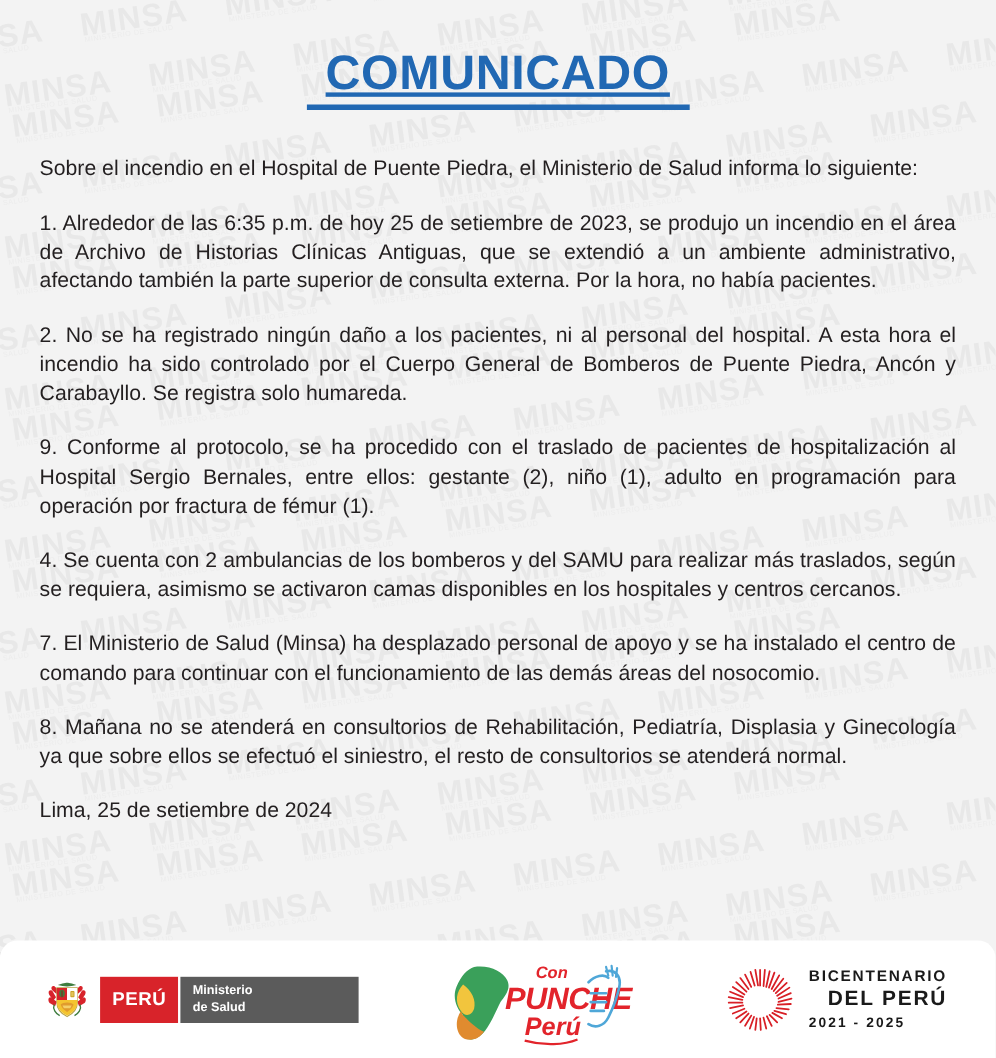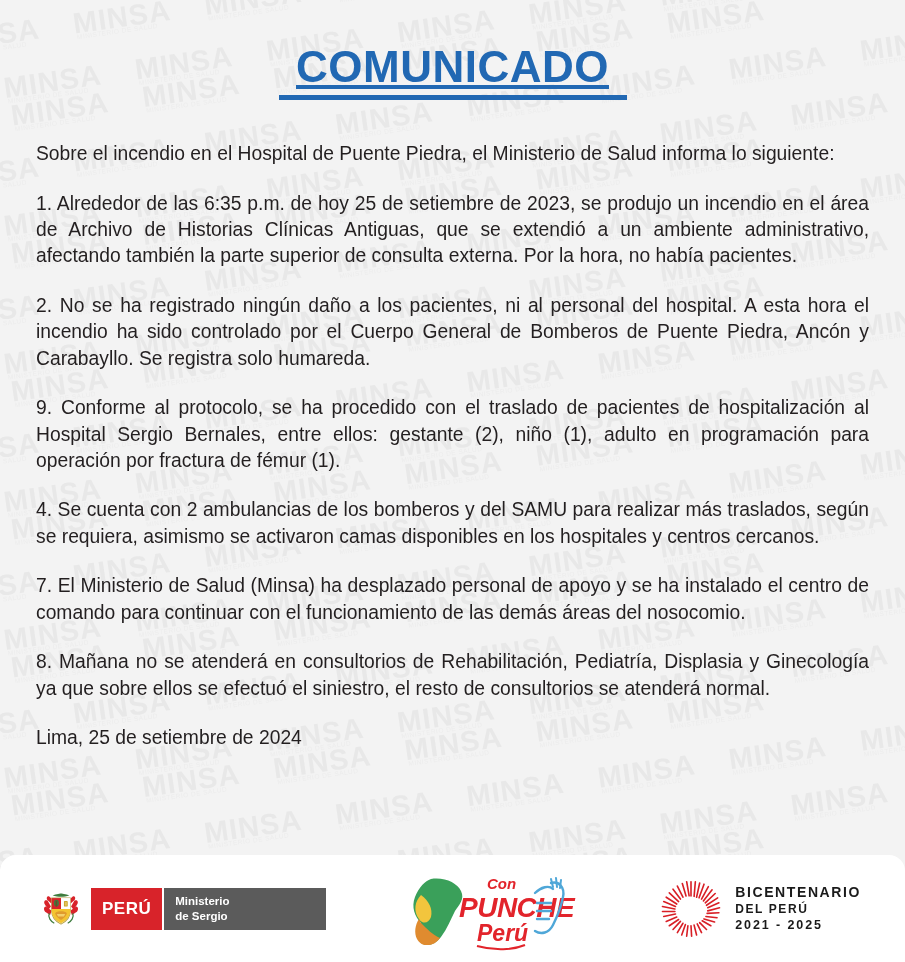--- a/index.html
+++ b/index.html
@@ -172,21 +172,21 @@
     height: 62px;
   }
   #bicent-text {
     margin-left: 13px;
     color: #1a1a1a;
     font-weight: 700;
     letter-spacing: 1.6px;
     line-height: 1.28;
   }
   .bicent-l1 { font-size: 14px; }
-  .bicent-l2 { font-size: 12px; }
+  .bicent-l2 { font-size: 19px; text-align: right; }
   .bicent-l3 { font-size: 12.5px; letter-spacing: 1.9px; }
 </style>
 </head>
 <body>
 
 <div id="watermark-layer">
     <div class="wm-row" style="top: -20px; left: -120px;"></div>
     <div class="wm-row" style="top: 26px; left: -58px;"><span class="wm-unit">MINSA<span class="wm-sub">MINISTERIO DE SALUD</span></span><span class="wm-unit">MINSA<span class="wm-sub">MINISTERIO DE SALUD</span></span><span class="wm-unit">MINSA<span class="wm-sub">MINISTERIO DE SALUD</span></span><span class="wm-unit">MINSA<span class="wm-sub">MINISTERIO DE SALUD</span></span></div>
     <div class="wm-row" style="top: 72px; left: 4px;"><span class="wm-unit">MINSA<span class="wm-sub">MINISTERIO DE SALUD</span></span><span class="wm-unit">MINSA<span class="wm-sub">MINISTERIO DE SALUD</span></span><span class="wm-unit">MINSA<span class="wm-sub">MINISTERIO DE SALUD</span></span><span class="wm-unit">MINSA<span class="wm-sub">MINISTERIO DE SALUD</span></span><span class="wm-unit">MINSA<span class="wm-sub">MINISTERIO DE SALUD</span></span><span class="wm-unit">MINSA<span class="wm-sub">MINISTERIO DE SALUD</span></span></div>
     <div class="wm-row" style="top: 118px; left: -120px;"><span class="wm-unit">MINSA<span class="wm-sub">MINISTERIO DE SALUD</span></span><span class="wm-unit">MINSA<span class="wm-sub">MINISTERIO DE SALUD</span></span><span class="wm-unit">MINSA<span class="wm-sub">MINISTERIO DE SALUD</span></span><span class="wm-unit">MINSA<span class="wm-sub">MINISTERIO DE SALUD</span></span><span class="wm-unit">MINSA<span class="wm-sub">MINISTERIO DE SALUD</span></span><span class="wm-unit">MINSA<span class="wm-sub">MINISTERIO DE SALUD</span></span><span class="wm-unit">MINSA<span class="wm-sub">MINISTERIO DE SALUD</span></span></div>
@@ -254,21 +254,21 @@
           <path d="M40 62 L60 62 L57 68 L43 68 Z" fill="#f4d06a"></path>
           <path d="M30 18 C38 14 50 13 50 13 C50 13 62 14 70 18 C64 20 56 21 50 21 C44 21 36 20 30 18 Z" fill="#3f7d3f"></path>
           <path d="M22 60 C18 70 26 80 34 84" fill="none" stroke="#3f7d3f" stroke-width="3"></path>
           <path d="M78 60 C82 70 74 80 66 84" fill="none" stroke="#3f7d3f" stroke-width="3"></path>
         </g>
       </svg>
       <div class="minsa-peru">PERÚ</div>
       <div class="minsa-sep"></div>
       <div class="minsa-min">
         <span>Ministerio</span>
-        <span>de Sergio</span>
+        <span>de Salud</span>
       </div>
     </div>
 
     <div id="logo-punche">
       <svg width="175" height="78" viewBox="0 0 175 78">
 
         <g>
           <path d="M30 6 C44 4 56 10 60 18 C64 26 58 32 54 38 C50 46 46 56 40 64 C34 72 26 74 20 70 C16 66 18 58 20 50 C14 44 10 34 14 24 C18 14 24 8 30 6 Z" fill="#3aa05a"></path>
           <path d="M20 22 C14 28 12 38 18 46 C22 52 28 50 30 44 C32 36 28 28 20 22 Z" fill="#f2c53d"></path>
           <path d="M18 46 C22 54 26 64 32 70 C26 74 19 72 16 66 C13 60 14 52 18 46 Z" fill="#e08b2f"></path>

